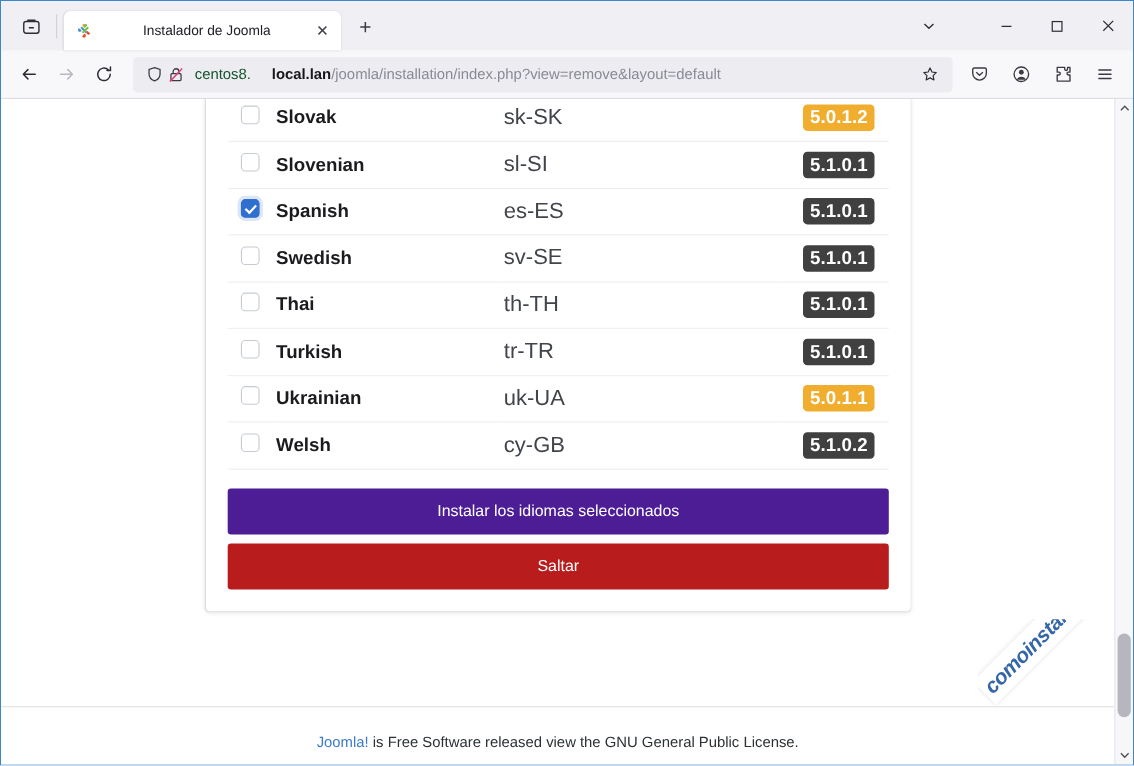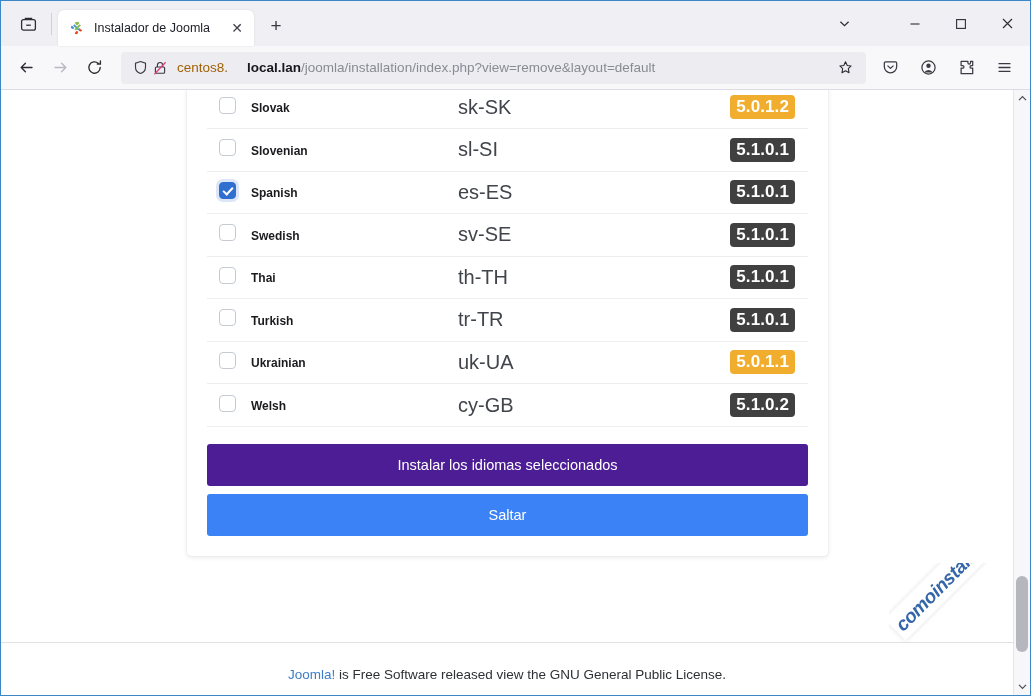--- a/index.html
+++ b/index.html
@@ -50,20 +50,21 @@
 
   .tab {
     display: flex;
     align-items: center;
     height: 36px;
     background: #ffffff;
     border-radius: 6px 6px 0 0;
     padding: 0 6px 0 11px;
     min-width: 196px;
     box-shadow: 0 0 2px rgba(0,0,0,.12);
+    gap: 36px;
   }
 
   .tab-favicon {
     width: 16px; height: 16px;
     margin-right: 9px;
     flex: none;
     position: relative;
   }
 
   .tab-title {
@@ -140,21 +141,21 @@
 
   .url-text {
     flex: 1;
     font-size: 13.5px;
     color: #8a8a95;
     margin-left: 7px;
     white-space: nowrap;
     overflow: hidden;
   }
   .url-text .host-strong { color: #17171c; font-weight: 700; padding-left: 19px; }
-  .url-text .host-pre { color: #a16207; }
+  .url-text .host-pre { color: #14532d; }
 
   .star-btn { width: 26px; height: 26px; display:flex; align-items:center; justify-content:center; color:#2b2b33; }
 
   .nav-right { display: flex; align-items: center; gap: 2px; }
   .nav-right .nav-btn { width: 36px; }
 
   
   .viewport {
     position: relative;
     height: 605px;
@@ -210,21 +211,21 @@
     content: "";
     position: absolute;
     left: 5px; top: 2px;
     width: 4px; height: 8px;
     border: solid #ffffff;
     border-width: 0 2px 2px 0;
     transform: rotate(43deg);
   }
 
   .lang-name {
-    font-size: 12px;
+    font-size: 17px;
     font-weight: 700;
     color: #1b1b1f;
   }
   .lang-tag {
     font-size: 20px;
     color: #41454b;
   }
   .badge {
     display: inline-block;
     font-size: 17px;
@@ -245,21 +246,21 @@
     width: 100%;
     height: 42px;
     border: none;
     border-radius: 3px;
     color: #ffffff;
     font-size: 14.5px;
     font-family: "Liberation Sans", sans-serif;
     cursor: pointer;
   }
   .big-btn.primary { background: #4c1d95; margin-bottom: 8px; }
-  .big-btn.dark    { background: #3b82f6; }
+  .big-btn.dark    { background: #b91c1c; }
 
   
   .footer-rule {
     position: absolute;
     left: 0; right: 0;
     top: 552px;
     height: 1px;
     background: #dfe1e4;
   }
   .footer-text {

